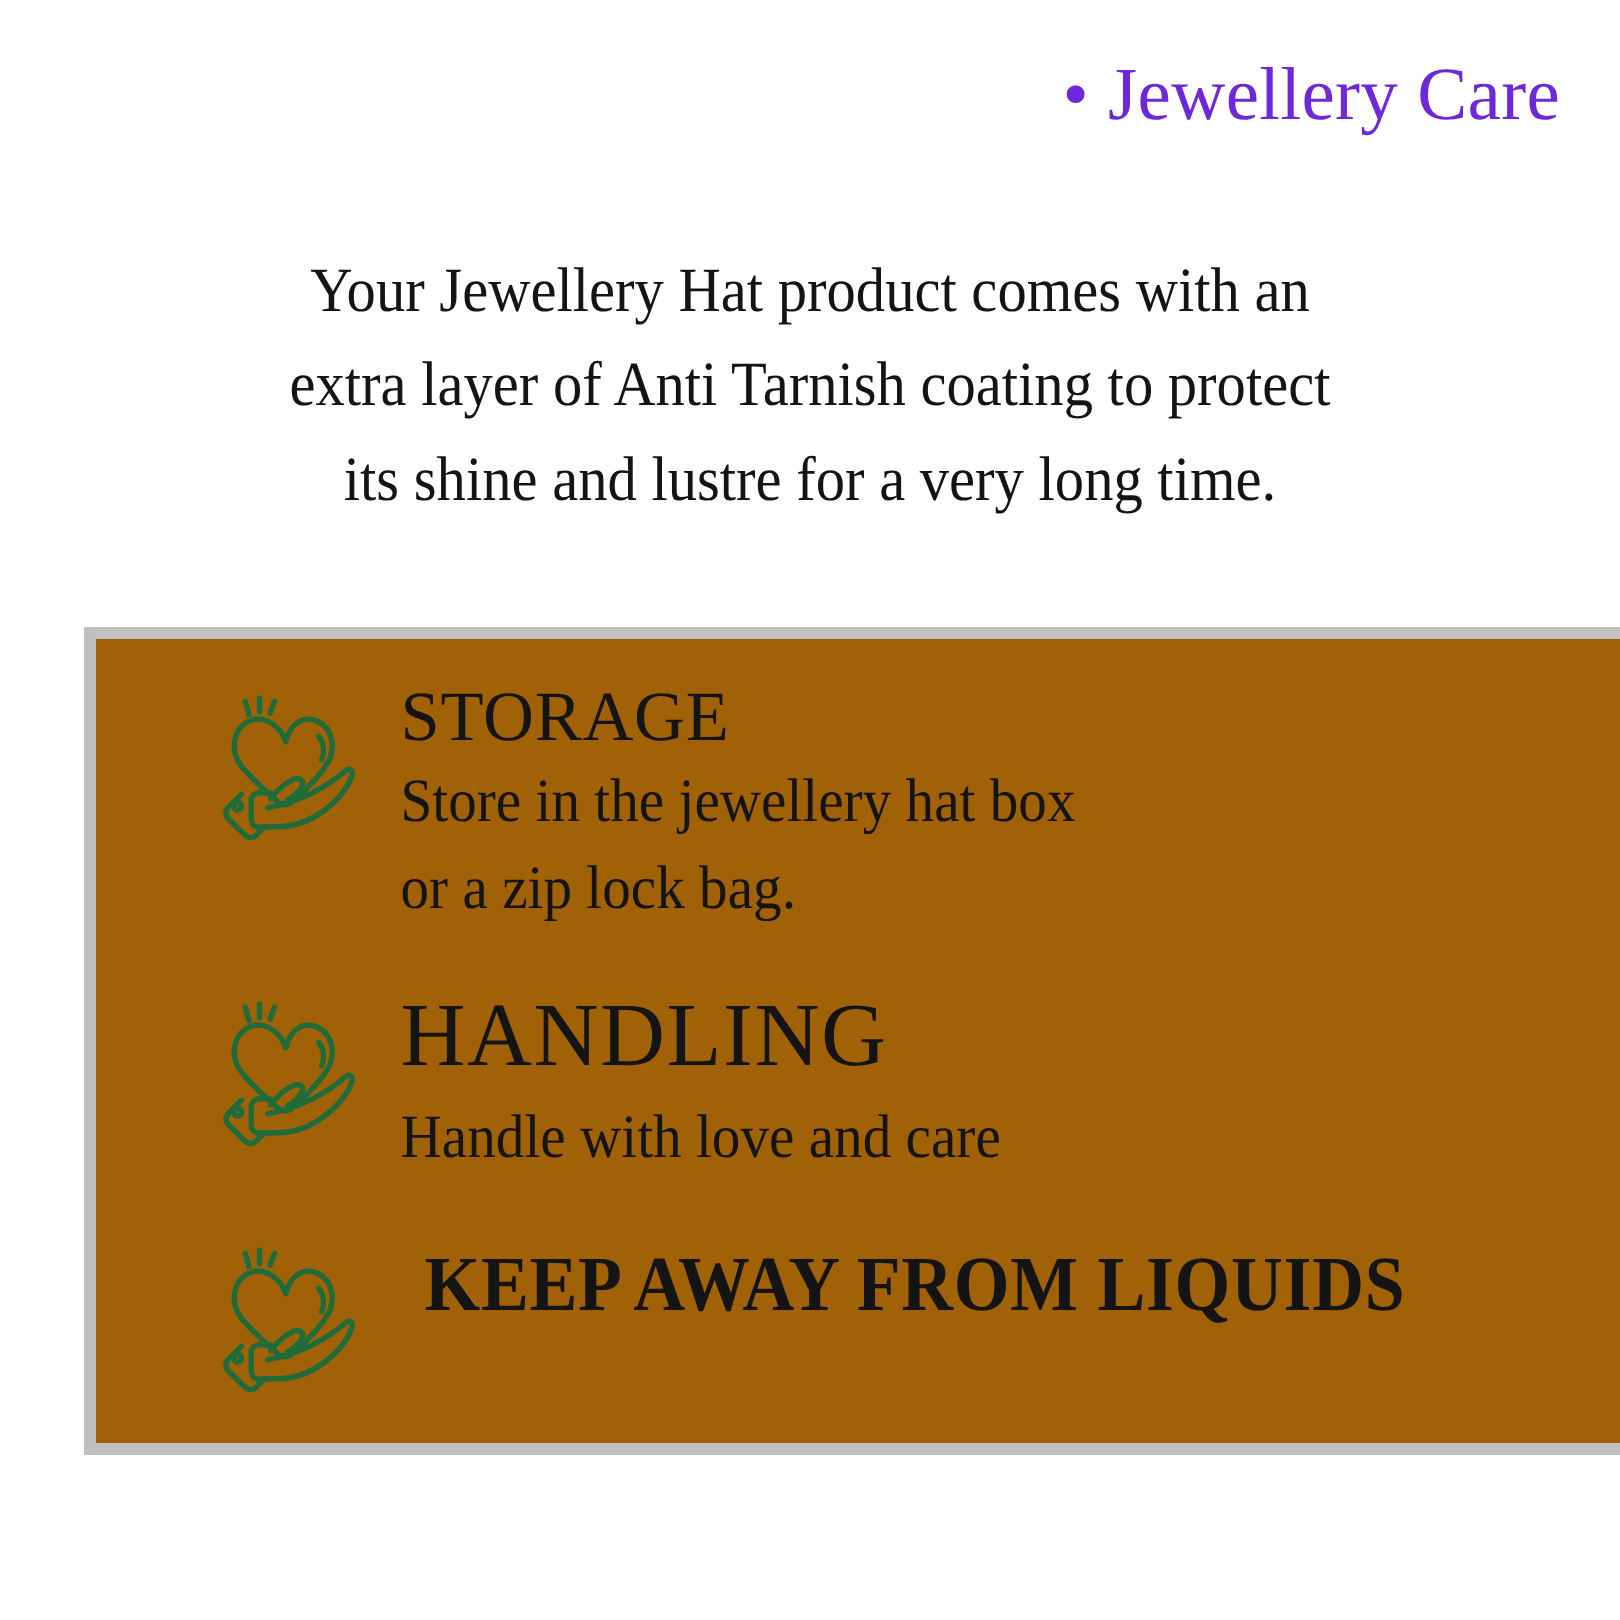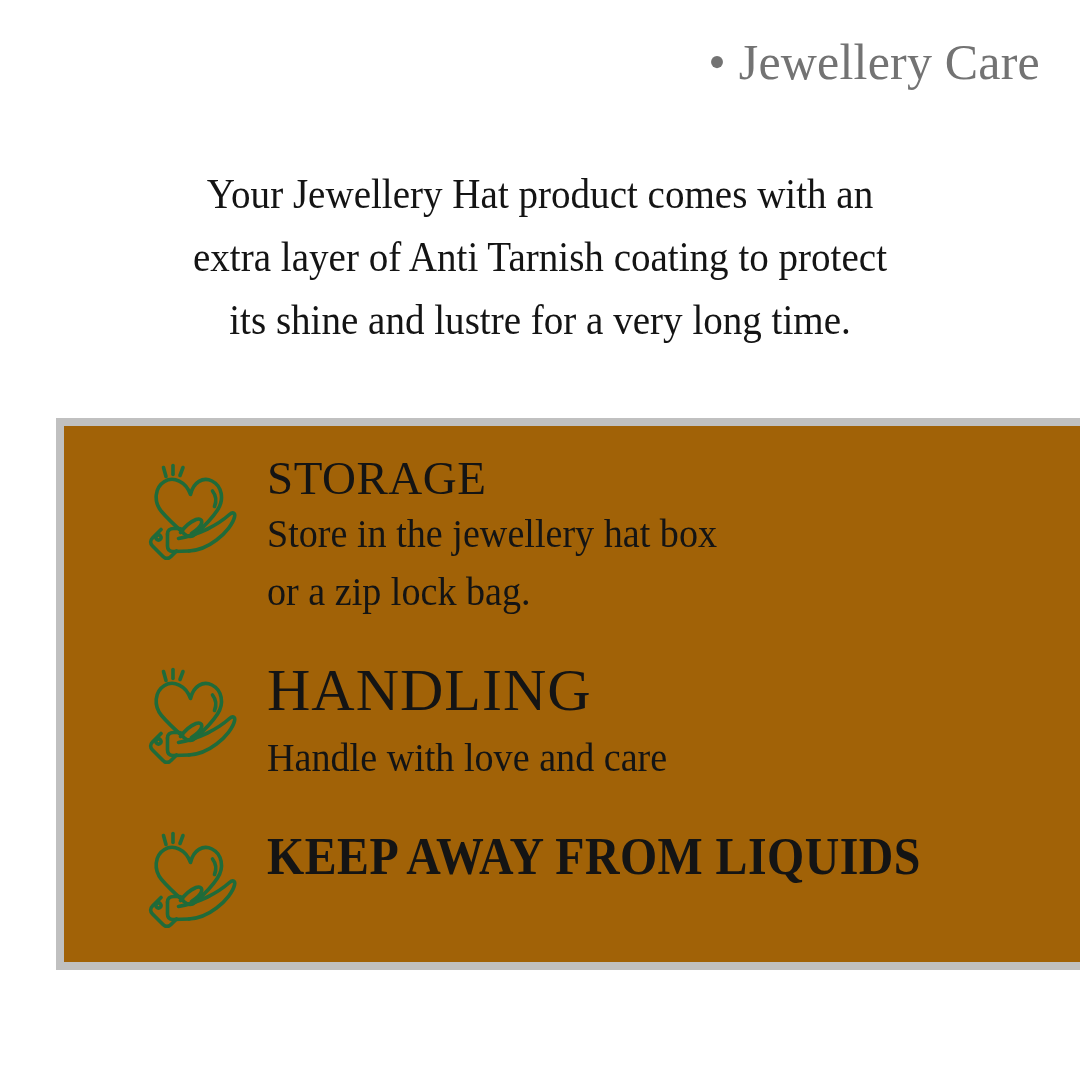--- a/index.html
+++ b/index.html
@@ -18,21 +18,21 @@
 
   
   .page-title {
     position: absolute;
     top: 36px;
     right: 40px;
     font-family: "Liberation Serif", "DejaVu Serif", serif;
     font-size: 50px;
     line-height: 1.05;
     letter-spacing: 0.2px;
-    color: #737373;
+    color: #6d28d9;
     white-space: nowrap;
     text-align: right;
   }
 
   
   .intro {
     position: absolute;
     top: 163px;
     left: 60px;
     width: 960px;
@@ -59,21 +59,21 @@
     border: 8px solid #c0c0c0;
   }
 
   .care-row {
     position: absolute;
     display: flex;
     align-items: flex-start;
   }
   .row-storage  { left: 78px; top: 22px;  }
   .row-handling { left: 78px; top: 232px; }
-  .row-liquids  { left: 78px; top: 398px; }
+  .row-liquids  { left: 78px; top: 398px; gap: 16px; }
 
   .icon-wrap {
     width: 100px;
     flex: 0 0 100px;
     display: block;
   }
   .row-storage  .icon-wrap { margin-top: 12px; }
   .row-handling .icon-wrap { margin-top: 6px;  }
   .row-liquids  .icon-wrap { margin-top: 4px;  }
 

